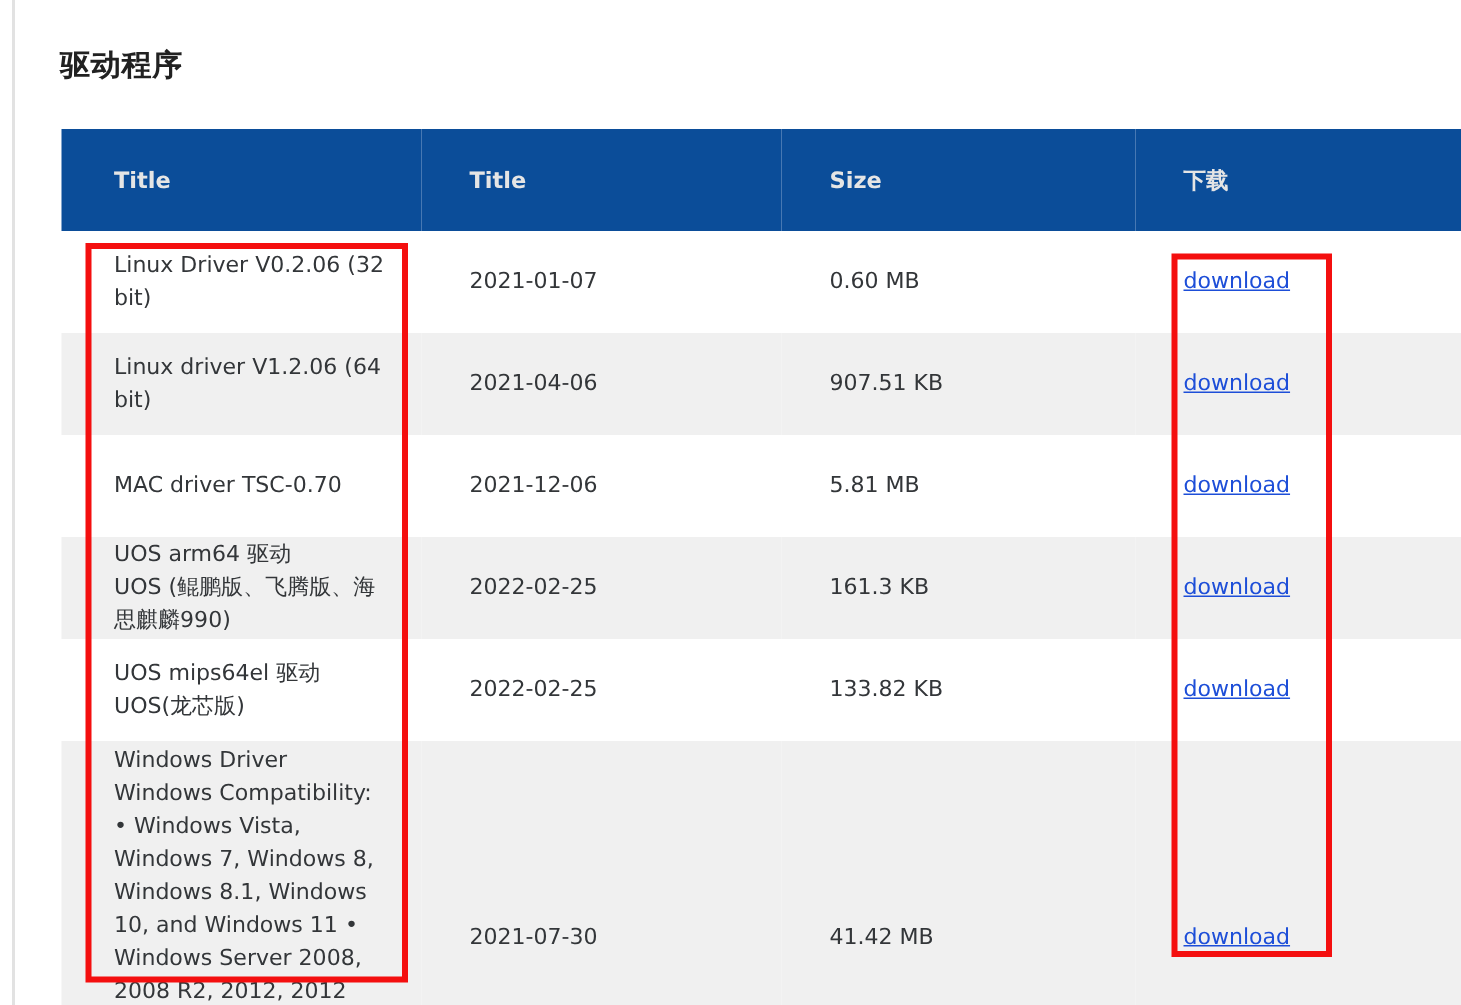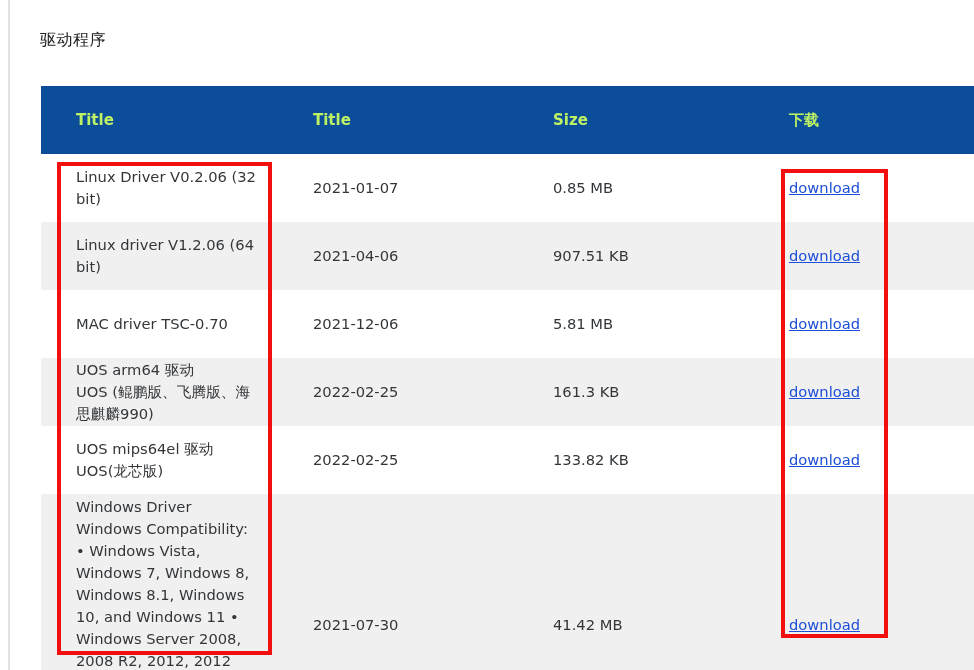--- a/index.html
+++ b/index.html
@@ -11,38 +11,38 @@
   }
   .page { position: relative; width: 974px; height: 670px; }
 
   .left-rule {
     position: absolute; left: 8px; top: 0; width: 2px; height: 670px;
     background: #e2e2e2;
   }
 
   .section-heading {
     position: absolute; left: 40px; top: 30px;
-    font-size: 16px; font-weight: normal; color: #212121;
+    font-size: 20px; font-weight: bold; color: #212121;
     letter-spacing: 0.5px;
   }
 
   .driver-table {
     position: absolute; left: 41px; top: 86px;
     border-collapse: collapse;
     table-layout: fixed;
     width: 1016px;
   }
   .driver-table col.c-title { width: 240px; }
   .driver-table col.c-date  { width: 240px; }
   .driver-table col.c-size  { width: 236px; }
   .driver-table col.c-dl    { width: 300px; }
 
   .driver-table thead tr { height: 68px; background: #0b4d99; }
   .driver-table th {
-    color: #bef264; font-size: 15px; font-weight: bold;
+    color: #e5e5e5; font-size: 15px; font-weight: bold;
     text-align: left; vertical-align: middle;
     padding-left: 32px;
   }
   .driver-table th.th-title { padding-left: 35px; }
 
   .driver-table tbody tr { height: 68px; background: #ffffff; }
   .driver-table tbody tr.alt { background: #f0f0f0; }
   .driver-table tbody tr.tall { height: 262px; }
 
   .driver-table td {
@@ -95,21 +95,21 @@
         <th>Title</th>
         <th>Size</th>
         <th>下载</th>
       </tr>
     </thead>
     <tbody>
       <tr>
         <td class="title-cell">Linux Driver V0.2.06 (32
 bit)</td>
         <td>2021-01-07</td>
-        <td>0.85 MB</td>
+        <td>0.60 MB</td>
         <td>
           <a href="#" class="dl-link">download</a>
         </td>
       </tr>
       <tr class="alt">
         <td class="title-cell">Linux driver V1.2.06 (64
 bit)</td>
         <td>2021-04-06</td>
         <td>907.51 KB</td>
         <td>

